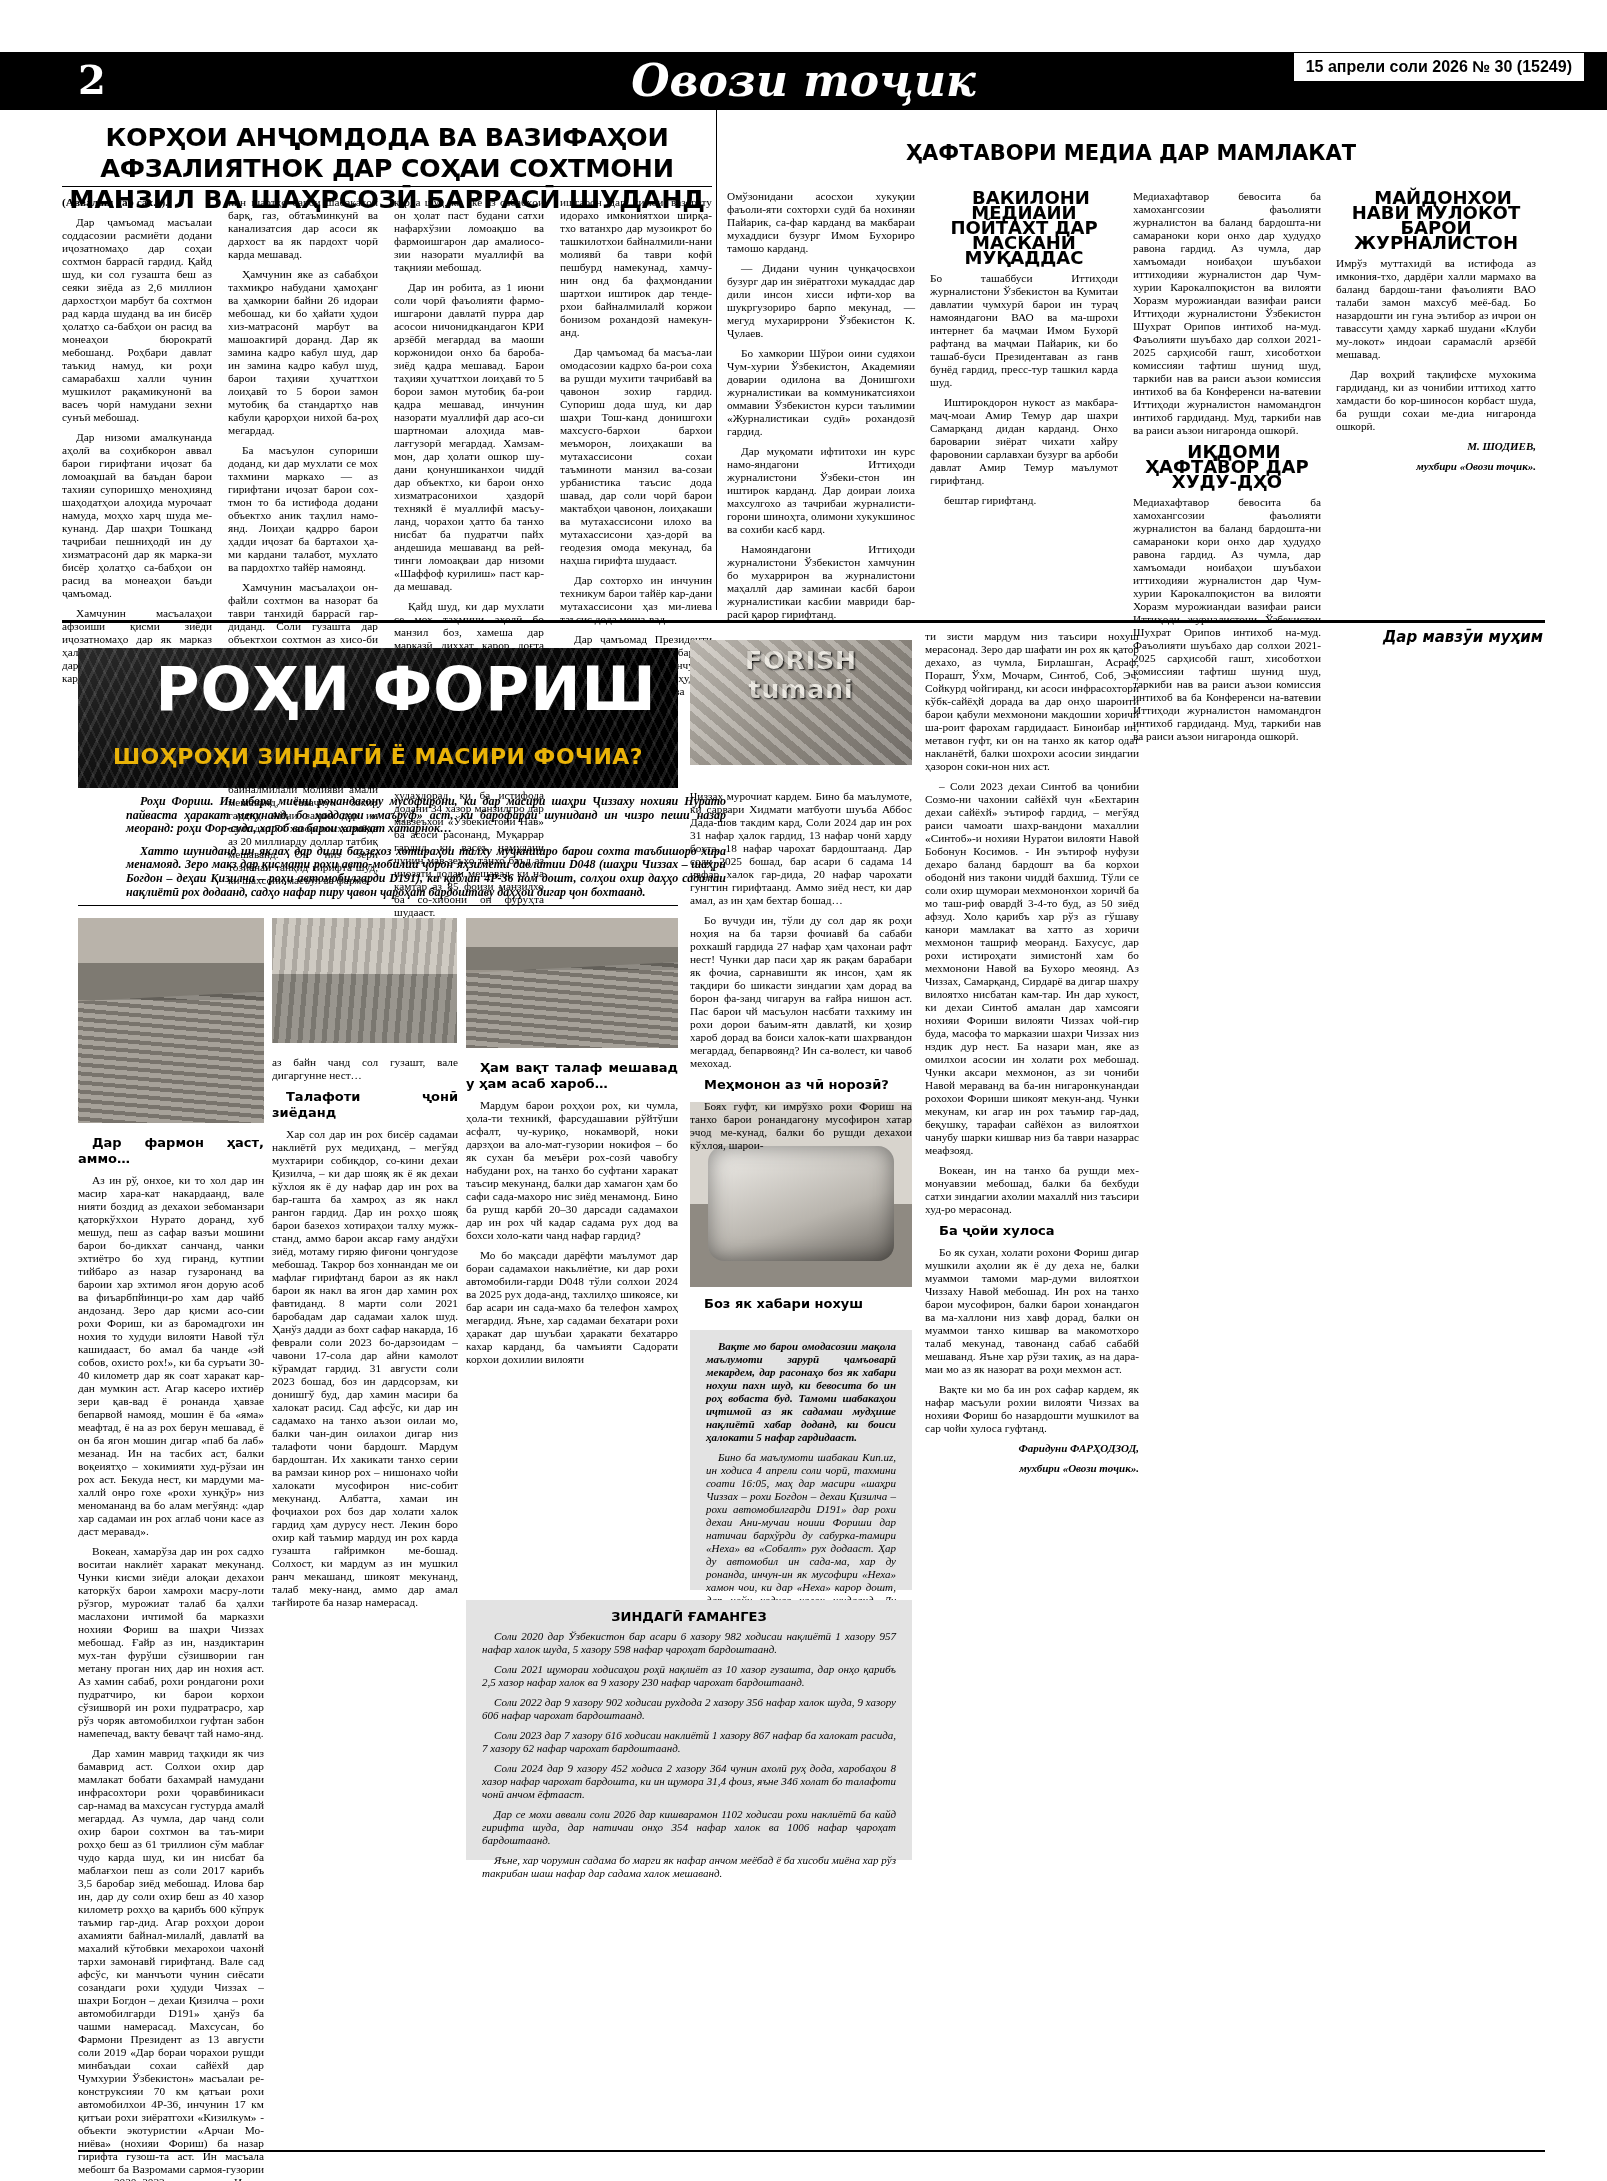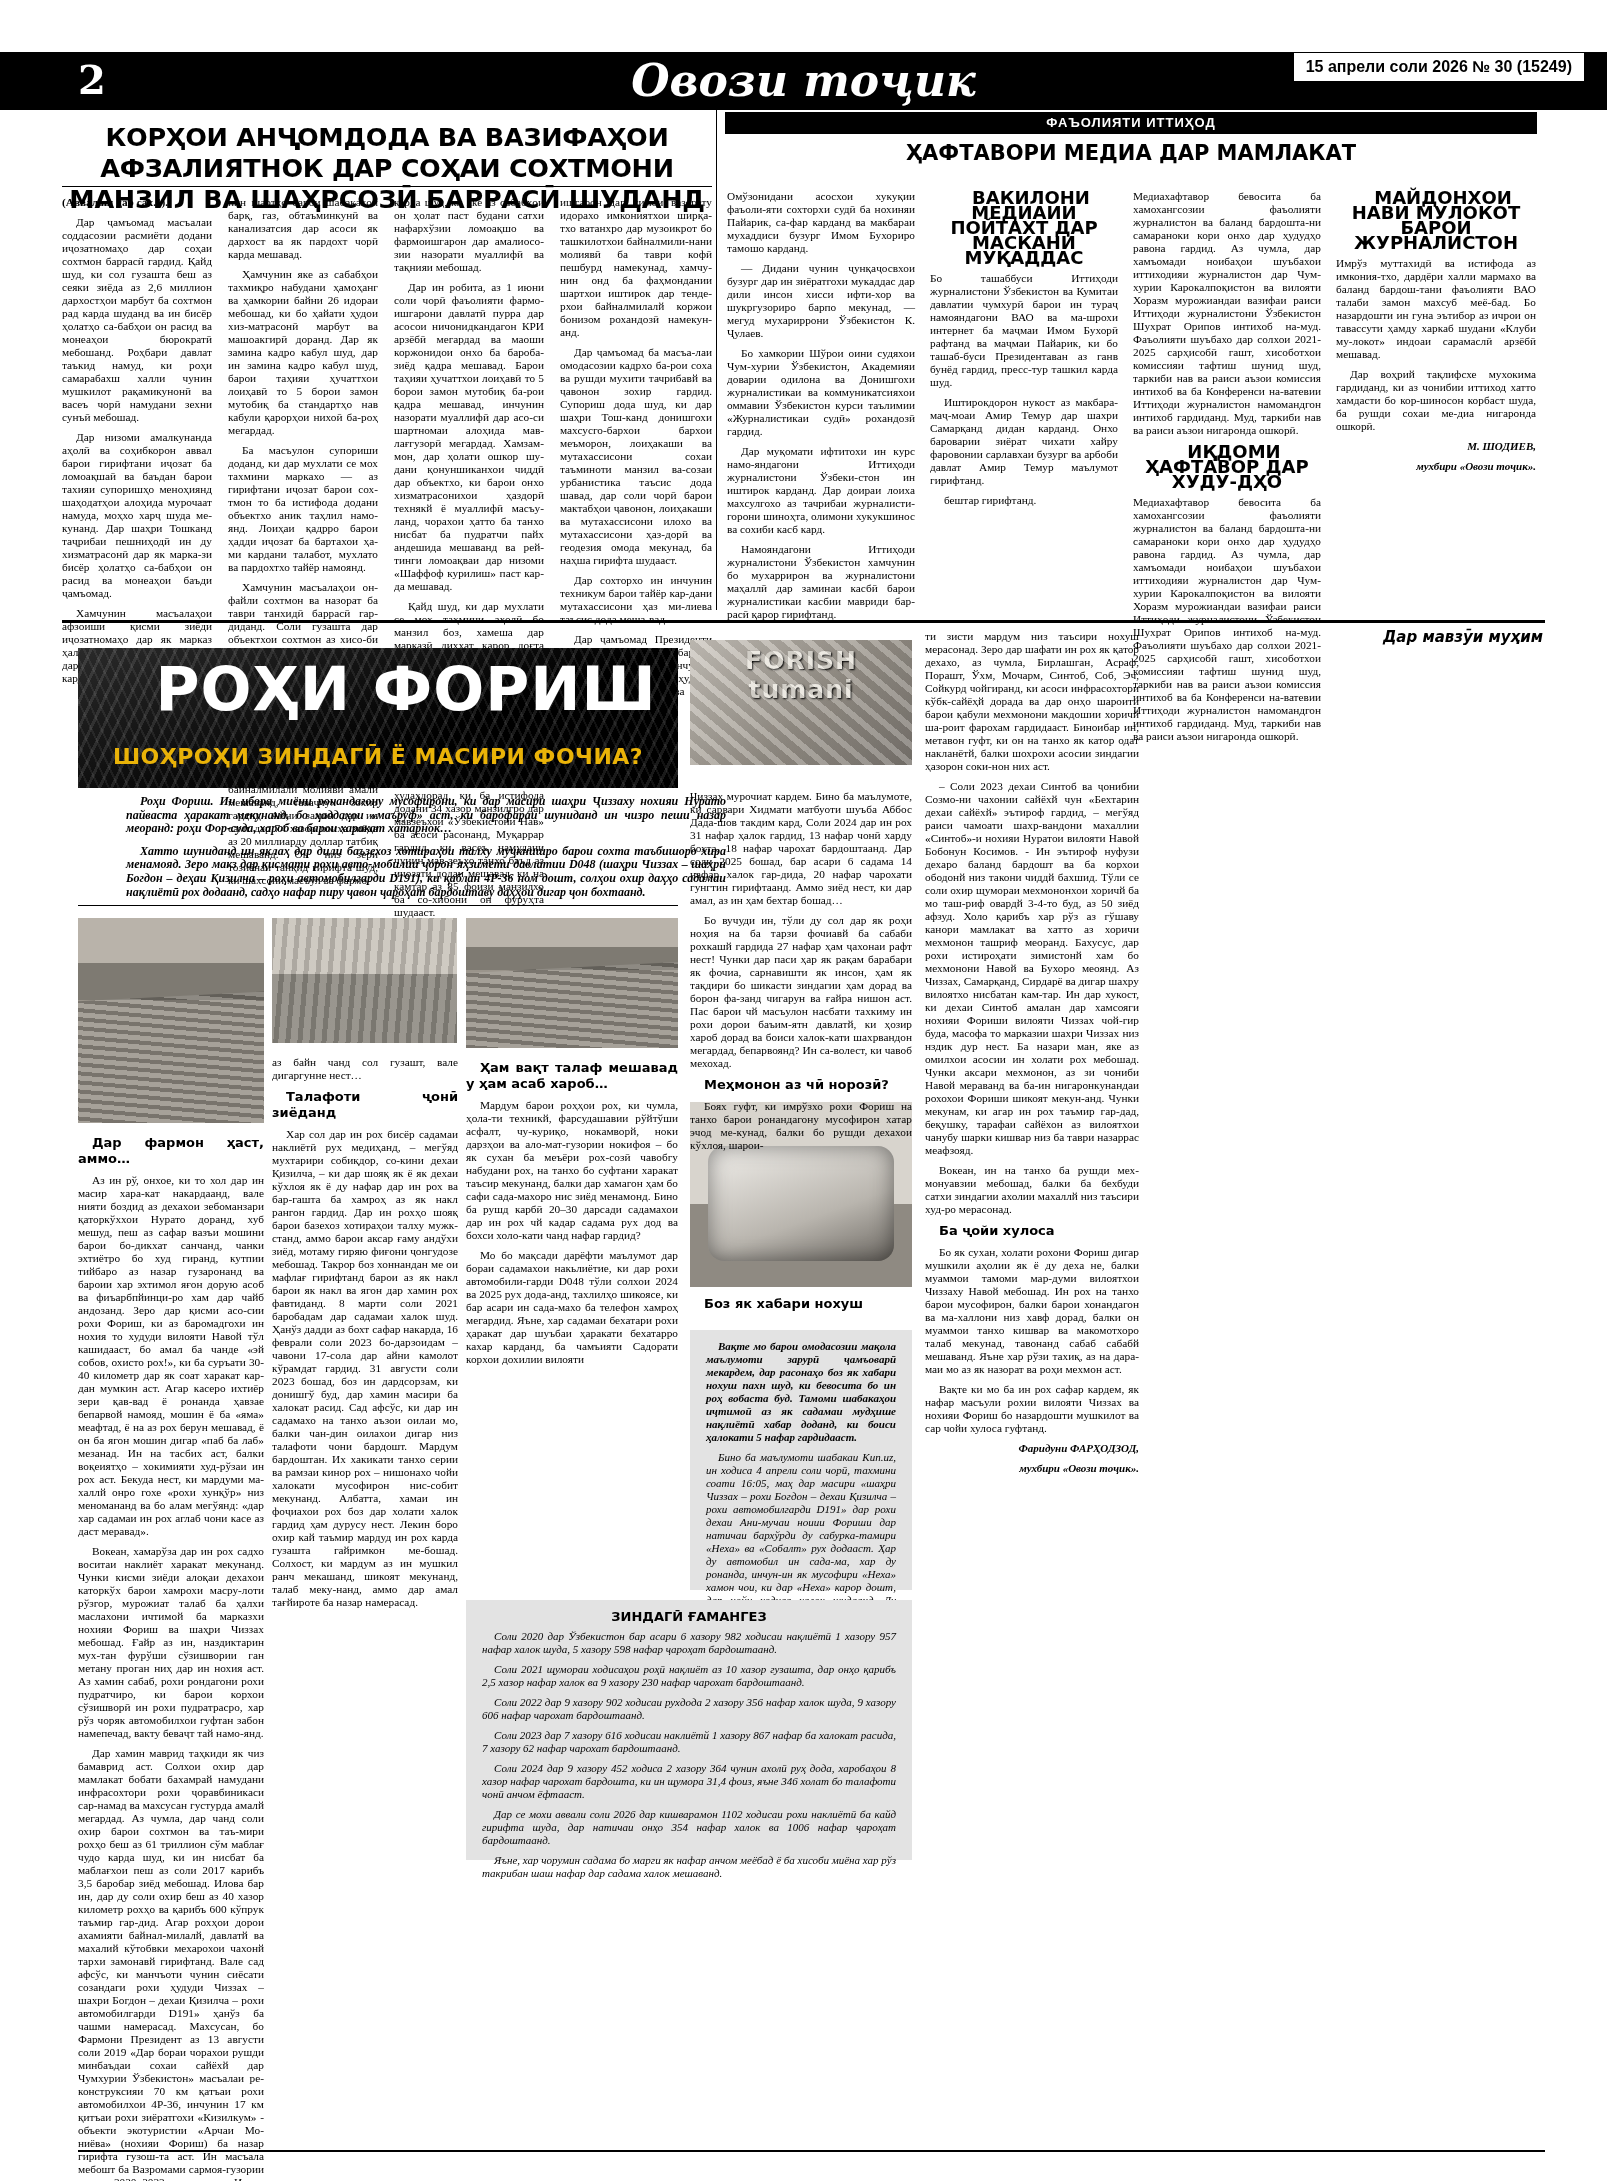--- a/index.html
+++ b/index.html
@@ -71,21 +71,20 @@
 
 <div class="page">
 
   <div class="masthead"></div>
   <div class="mast-page">2</div>
   <div class="mast-title">Овози тоҷик</div>
   <div class="mast-date">15 апрели соли 2026 № 30 (15249)</div>
 
   <div class="h-main">КОРҲОИ АНҶОМДОДА ВА ВАЗИФАҲОИ АФЗАЛИЯТНОК ДАР СОҲАИ СОХТМОНИ МАНЗИЛ ВА ШАҲРСОЗӢ БАРРАСӢ ШУДАНД</div>
 
-  <div class="kicker">ФАЪОЛИЯТИ ИТТИҲОД</div>
   <div class="h-right">ҲАФТАВОРИ МЕДИА ДАР МАМЛАКАТ</div>
 
   <div class="rule" style="left:62px;top:186px;width:650px;height:1px;"></div>
   <div class="rule" style="left:716px;top:110px;width:1px;height:500px;"></div>
 
   <div class="col" style="left:62px;top:196px;width:150px;">
     <p class="noind hl">(Аввалаш дар сах.1).</p>
     <p>Дар ҷамъомад масъалаи соддасозии расмиёти додани иҷозатномаҳо дар соҳаи сохтмон баррасӣ гардид. Қайд шуд, ки сол гузашта беш аз сеяки зиёда аз 2,6 миллион дархостҳои марбут ба сохтмон рад карда шуданд ва ин бисёр ҳолатҳо са-бабҳои он расид ва монеаҳои бюрократӣ мебошанд. Роҳбари давлат таъкид намуд, ки роҳи самарабахш халли чунин мушкилот рақамикунонӣ ва васеъ чорӣ намудани зехни сунъӣ мебошад.</p>
     <p>Дар низоми амалкунанда аҳолӣ ва соҳибкорон аввал барои гирифтани иҷозат ба ломоақшаӣ ва баъдан барои тахияи супоришҳо меноҳиянд шаҳодатҳои алоҳида мурочаат намуда, моҳхо харҷ шуда ме-кунанд. Дар шаҳри Тошканд таҷрибаи пешниҳодӣ ин ду хизматрасонӣ дар як марка-зи бисёр ҳолатҳо са-бабҳои он расид ва монеаҳои баъди ҷамъомад.</p>
     <p>Хамчунин масъалаҳои афзоиши қисми зиёди иҷозатномаҳо дар як марказ ҳалли худро ёфт ва ин тартиб дар дигар вилоятҳо низ чорӣ карда мешавад.</p>

